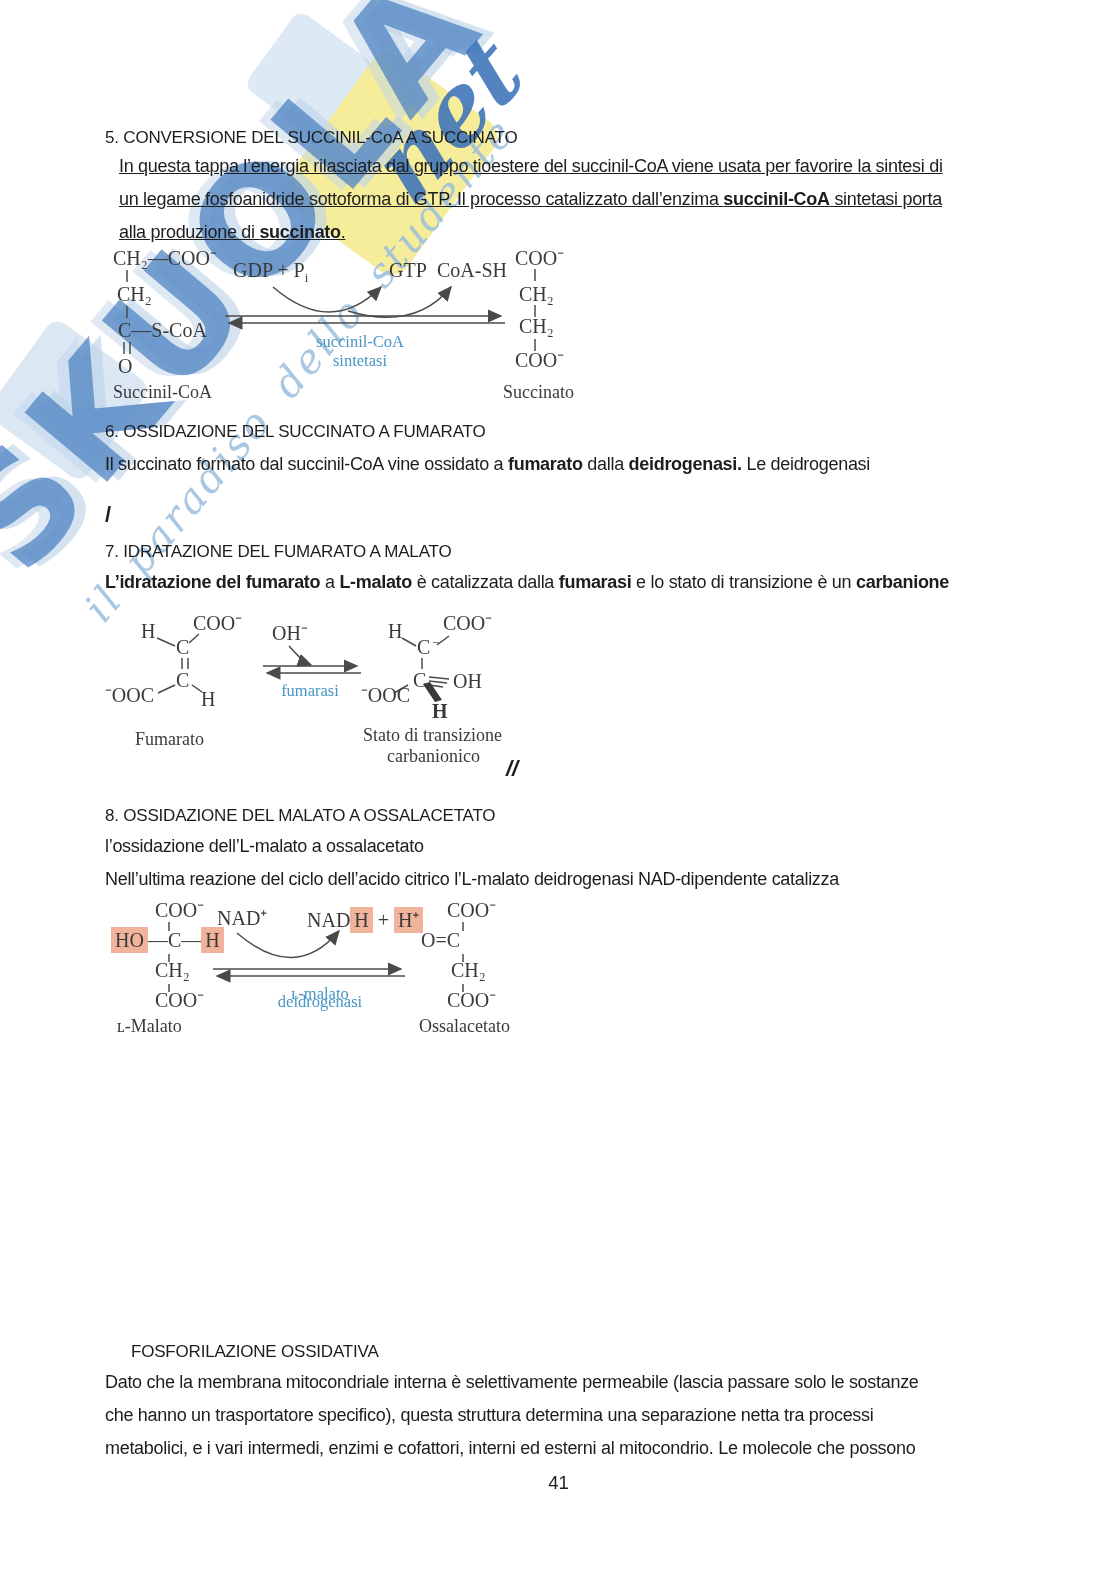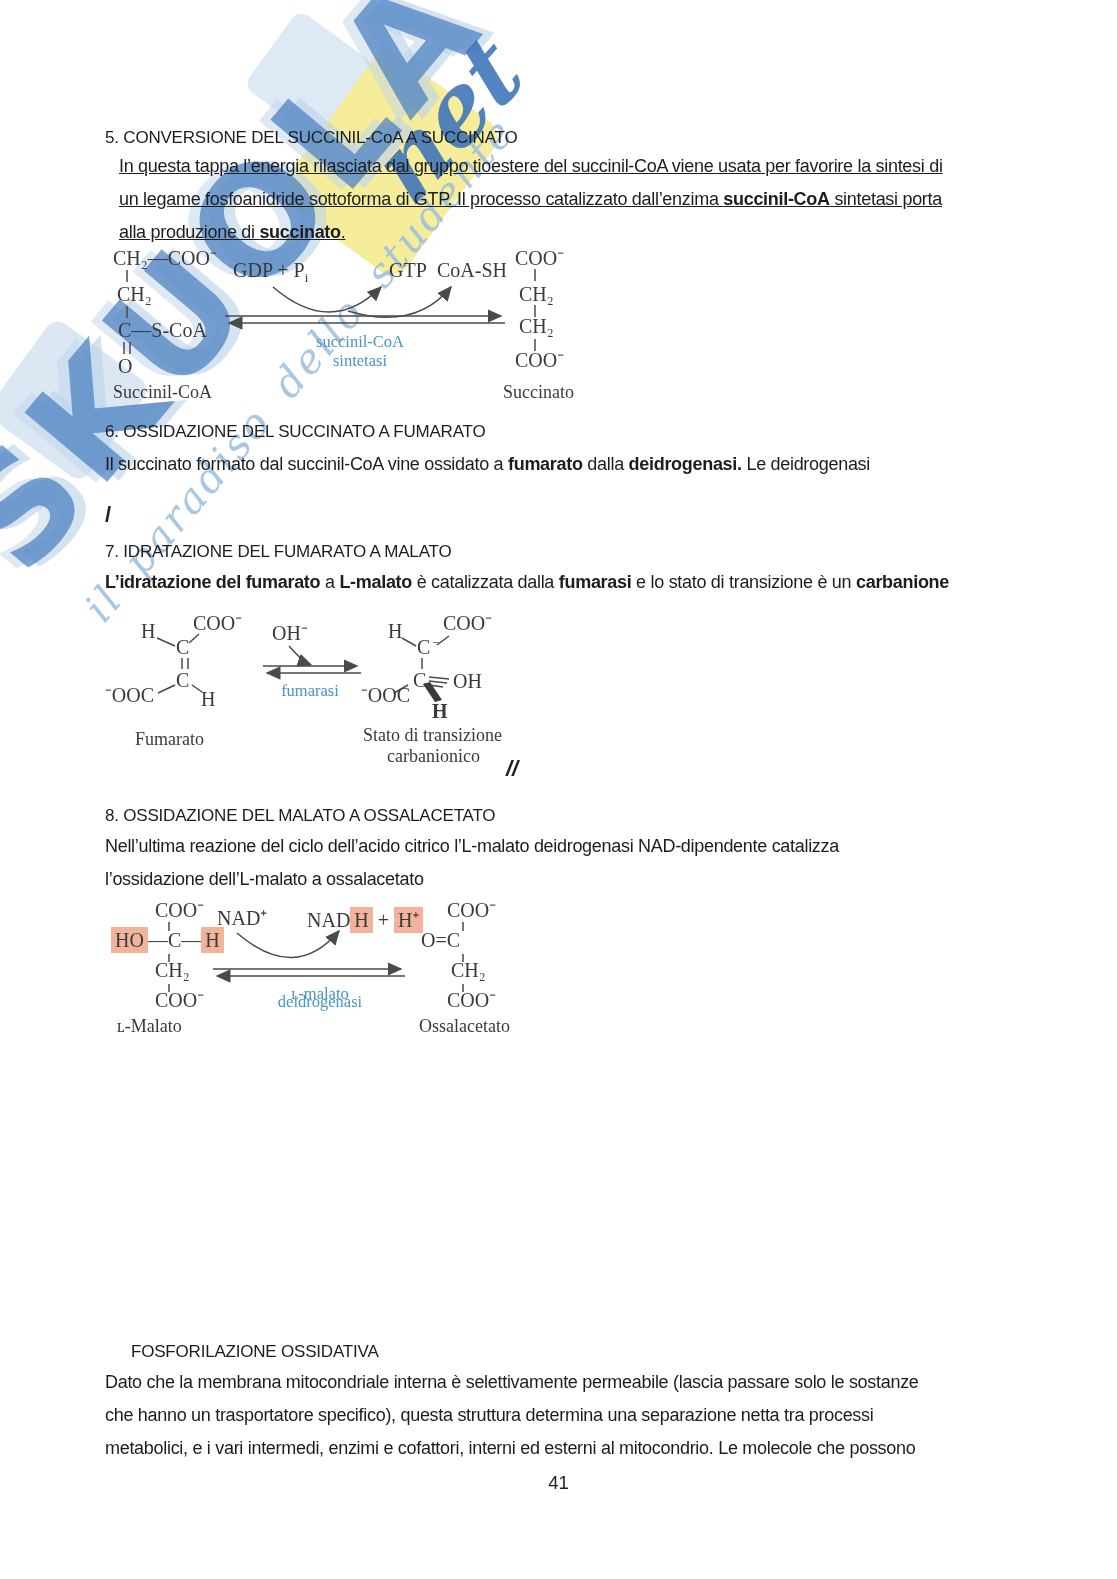--- a/index.html
+++ b/index.html
@@ -160,22 +160,22 @@
   <span class="chem" style="left:348px; top:62px;">OH</span>
   <span class="chem b" style="left:327px; top:92px; font-weight:bold;">H</span>
   <span class="chem" style="left:256px; top:76px;">⁻OOC</span>
   <span class="chem sm" style="left:258px; top:116px;">Stato di transizione</span>
   <span class="chem sm" style="left:282px; top:137px;">carbanionico</span>
 </div>
 <div class="abs marker it" style="left:506px; top:756px;">//</div>
 
 <div class="abs h" style="left:105px; top:806px;">8. OSSIDAZIONE DEL MALATO A OSSALACETATO</div>
 <div class="abs" style="left:105px; top:830px;">
+  <div class="line"><span>l’ossidazione dell’L-malato a ossalacetato</span></div>
   <div class="line"><span>Nell’ultima reazione del ciclo dell’acido citrico l’L-malato deidrogenasi NAD-dipendente catalizza</span></div>
-  <div class="line"><span>l’ossidazione dell’L-malato a ossalacetato</span></div>
 </div>
 
 <div class="dia" style="left:95px; top:891px; width:480px; height:150px;">
   <svg width="480" height="150" viewBox="0 0 480 150">
     <defs>
       <marker id="a3" markerWidth="11" markerHeight="9" refX="9" refY="4.5" orient="auto">
         <path d="M0,0 L10,4.5 L0,9 z" fill="#4a4a4a"></path>
       </marker>
     </defs>
     <g stroke="#4a4a4a" stroke-width="1.5" fill="none">

